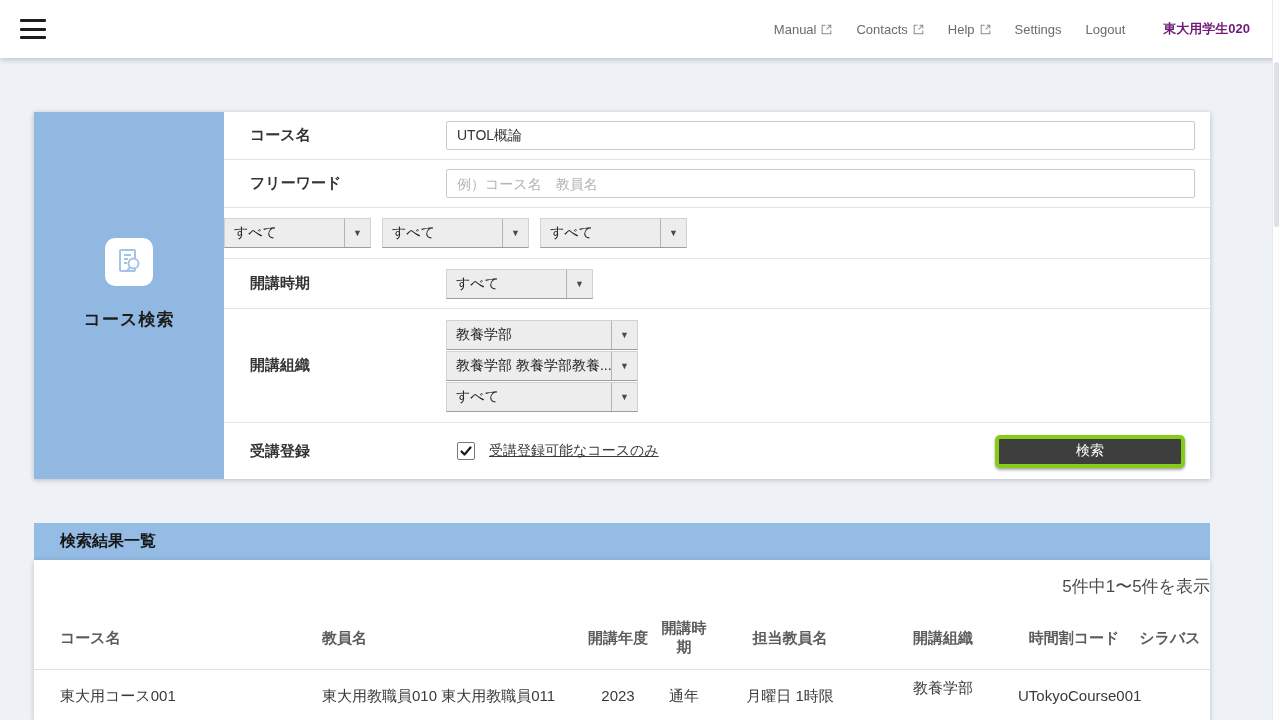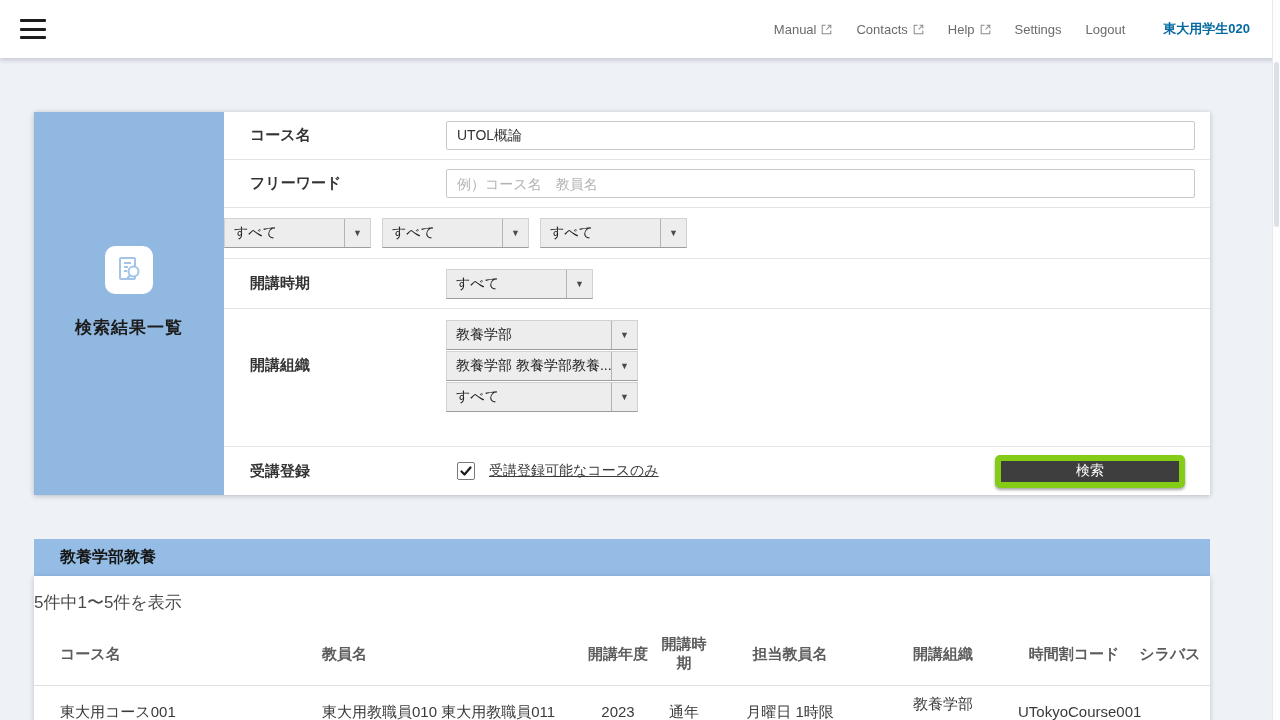--- a/index.html
+++ b/index.html
@@ -13,21 +13,21 @@
     position:relative; z-index:5; height:58px; background:#fff;
     box-shadow:0 2px 5px rgba(40,50,70,.22);
     display:flex; align-items:center; justify-content:space-between;
     padding:0 30px 0 20px;
   }
   .hamburger { width:26px; height:20px; display:flex; flex-direction:column; justify-content:space-between; cursor:pointer; }
   .hamburger span { display:block; height:3px; background:#1d1d1d; border-radius:1px; }
   .hnav { display:flex; align-items:center; gap:24px; }
   .hnav a { font-size:13px; color:#6b6b6b; text-decoration:none; display:flex; align-items:center; gap:5px; }
   .ext-ic { width:11px; height:11px; display:inline-block; }
-  .user-name { font-size:13px; font-weight:bold; color:#0369a1; margin-left:14px; }
+  .user-name { font-size:13px; font-weight:bold; color:#701a75; margin-left:14px; }
   
   .vscroll { position:absolute; top:0; right:0; width:8px; height:720px; background:#fdfdfe; border-left:1px solid #e6e9ee; z-index:9; }
   .vscroll .thumb { position:absolute; top:62px; left:1px; width:5px; height:165px; background:#dde1e7; border-radius:3px; }
   
   .main { padding:54px 0 0 34px; }
   .panel {
     width:1176px; background:#fff; display:flex;
     box-shadow:0 1px 5px rgba(40,50,70,.28);
   }
   .panel-side {
@@ -37,21 +37,21 @@
   .side-icon {
     width:48px; height:48px; background:#fff; border-radius:10px;
     display:flex; align-items:center; justify-content:center; margin-bottom:22px; margin-top:-22px;
   }
   .side-title { font-size:17px; font-weight:bold; color:#1c1c1c; letter-spacing:1px; }
   .panel-form { flex:1; display:flex; flex-direction:column; }
   .frow { display:flex; align-items:center; border-top:1px solid #e4e4e4; }
   .frow:first-child { border-top:none; }
   .frow-label { flex:0 0 222px; padding-left:26px; font-size:15px; font-weight:bold; color:#333; }
   .r1 { height:47px; } .r2 { height:48px; } .r3 { height:48px; }
-  .r4 { height:51px; } .r5 { height:50px; } .r6 { height:114px; } .r7 { height:49px;margin-top:24px; }
+  .r4 { height:51px; } .r5 { height:50px; } .r6 { height:114px; } .r7 { height:57px; }
   .tinput {
     width:749px; height:29px; border:1px solid #c9c9c9; border-radius:2px;
     font-size:14px; color:#333; padding:0 10px; outline:none; background:#fff;
     font-family:inherit;
   }
   .tinput::placeholder { color:#b3b3b3; }
   .sel {
     display:flex; align-items:stretch; height:30px; background:#ededed;
     border:1px solid #d2d2d2; border-bottom:1px solid #9d9d9d; cursor:pointer;
   }
@@ -68,31 +68,31 @@
   .sel-w192 { width:192px; }
   .sel-stack { display:flex; flex-direction:column; gap:1px; }
   .chk-wrap { display:flex; align-items:center; margin-left:11px; }
   .checkbox {
     width:18px; height:18px; background:#fff; border:1px solid #787878; border-radius:2px;
     display:flex; align-items:center; justify-content:center; cursor:pointer;
   }
   .chk-label { font-size:14px; color:#3a3a3a; margin-left:14px;text-decoration:underline; }
   .search-btn {
     margin-left:auto; margin-right:25px; width:190px; height:33px;
-    background:#3e3e3e; color:#fff; font-size:14px; border:6px solid #84cc16; border-radius:5px;
+    background:#3e3e3e; color:#fff; font-size:14px; border:4px solid #84cc16; border-radius:5px;
     box-shadow:0 2px 3px rgba(0,0,0,.35); cursor:pointer; font-family:Liberation Sans, sans-serif;
   }
   
   .results { width:1176px; margin-top:44px; }
   .results-header {
     height:37px; background:#94bce4; display:flex; align-items:center;
     padding-left:26px; font-size:16px; font-weight:bold; color:#161616;
   }
   .results-body { background:#fff; padding-top:15px; min-height:160px; box-shadow:0 1px 5px rgba(40,50,70,.25); }
-  .count-line { padding-right:26px; font-size:17px; color:#4a4a4a; }
+  .count-line { text-align:right; font-size:17px; color:#4a4a4a; }
   table { border-collapse:collapse; table-layout:fixed; width:1176px; margin-top:6px; }
   col.c1{width:288px;} col.c2{width:258px;} col.c3{width:76px;} col.c4{width:56px;}
   col.c5{width:156px;} col.c6{width:150px;} col.c7{width:112px;} col.c8{width:80px;}
   th {
     font-size:15px; color:#5c5c5c; font-weight:bold; text-align:center;
     padding:14px 0 13px; line-height:19px; vertical-align:middle;
   }
   th.al, td.al { text-align:left; }
   th:first-child, td:first-child { padding-left:26px; }
   tbody td {
@@ -156,21 +156,21 @@
       <div class="side-icon">
         <svg width="32" height="32" viewBox="0 0 32 32">
           <rect x="7" y="4" width="15" height="21" rx="1" fill="none" stroke="#a3c4ea" stroke-width="2"></rect>
           <line x1="11" y1="9" x2="18" y2="9" stroke="#a3c4ea" stroke-width="2"></line>
           <line x1="11" y1="13" x2="15" y2="13" stroke="#a3c4ea" stroke-width="2"></line>
           <line x1="11" y1="17" x2="14" y2="17" stroke="#a3c4ea" stroke-width="2"></line>
           <circle cx="20.5" cy="17.5" r="5" fill="#fff" stroke="#a3c4ea" stroke-width="2"></circle>
           <line x1="17" y1="21.5" x2="13.5" y2="25.5" stroke="#a3c4ea" stroke-width="2.4"></line>
         </svg>
       </div>
-      <div class="side-title">検索結果一覧</div>
+      <div class="side-title">コース検索</div>
     </aside>
 
     <div class="panel-form">
       <div class="frow r1">
         <div class="frow-label">コース名</div>
         <input class="tinput" type="text" value="UTOL概論" style="">
       </div>
       <div class="frow r3">
         <div class="frow-label">フリーワード</div>
         <input class="tinput" type="text" placeholder="例）コース名　教員名" style="">
@@ -225,21 +225,21 @@
           </div>
           <span class="chk-label">受講登録可能なコースのみ</span>
         </div>
         <button class="search-btn">検索</button>
       </div>
     </div>
   </section>
 
   <section class="results">
     <div class="results-header">
-      <span>教養学部教養</span>
+      <span>検索結果一覧</span>
     </div>
     <div class="results-body">
       <div class="count-line">5件中1〜5件を表示</div>
       <table>
         <colgroup>
           <col class="c1">
             <col class="c2">
             <col class="c3">
             <col class="c4">
           <col class="c5">

